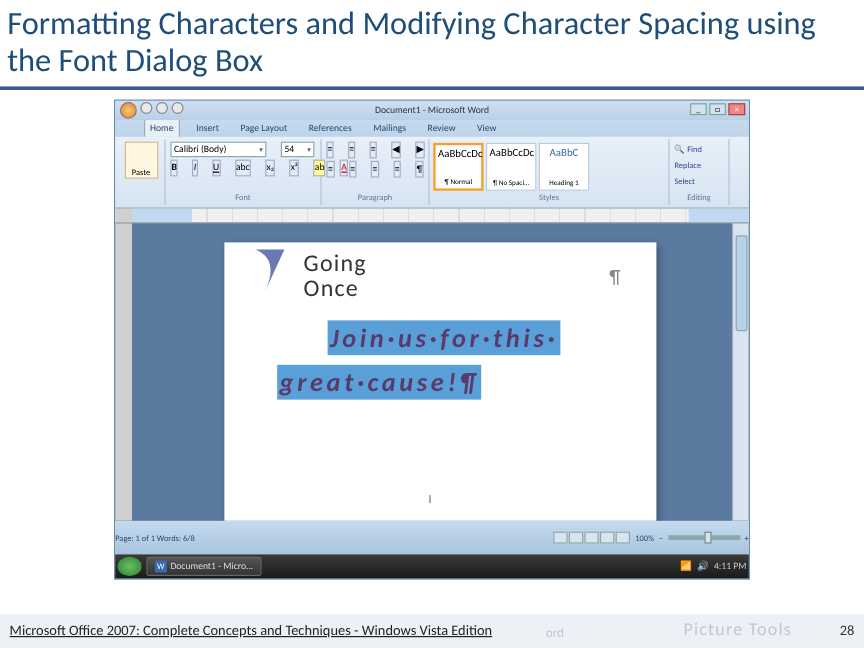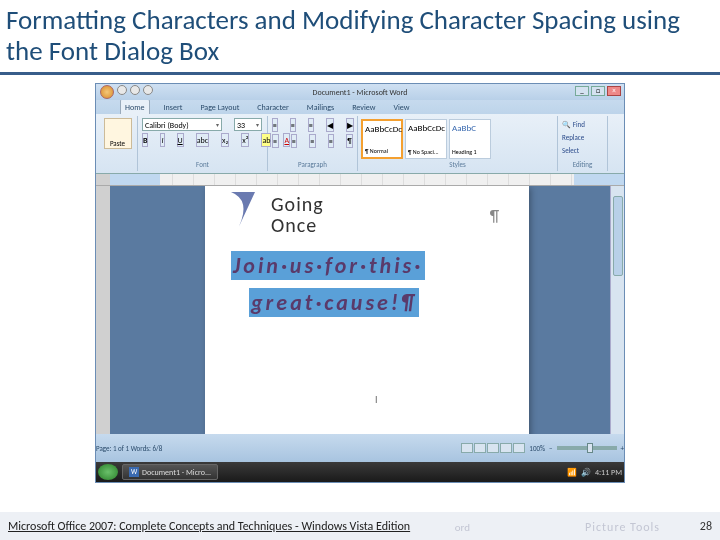--- a/index.html
+++ b/index.html
@@ -141,20 +141,21 @@
     line-height: 12px;
   }
   .para-group { width: 90px; }
   .styles-group { width: 200px; display: flex; flex-direction: row; flex-wrap: wrap; padding: 2px; }
   .style-box {
     width: 42px; height: 40px;
     background: #fff;
     border: 1px solid #bcd;
     margin: 1px;
     font-size: 6px;
+    text-align: center;
     padding: 2px;
     display: flex;
     flex-direction: column;
     justify-content: space-between;
   }
   .style-preview { font-size: 9px; }
   .style-box.selected { border: 2px solid #f4a030; }
   .editing-group { width: 50px; }
   .editing-item { font-size: 7px; color: #2a4a8a; margin: 2px 0; display: flex; align-items: center; gap: 2px; }
   .ruler {
@@ -188,43 +189,44 @@
   .doc-gutter-v {
     width: 14px;
     background: #d0d0d0;
   }
   .doc-scroll {
     flex: 1;
     padding: 0 40px;
     position: relative;
   }
   .page {
-    width: 324px;
+    width: 360px;
     background: #fff;
-    margin: 0 auto;
+    margin: 16px auto;
     padding: 8px 20px 40px 26px;
     min-height: 260px;
     position: relative;
     box-shadow: 2px 2px 6px rgba(0,0,0,0.3);
   }
   .graphic {
     position: absolute;
     left: 22px; top: 2px;
     width: 32px; height: 40px;
   }
   .graphic svg { width: 100%; height: 100%; }
   .doc-heading {
     font-size: 20px;
     color: #333;
     margin-left: 40px;
     line-height: 1.05;
     letter-spacing: 1px;
   }
   .doc-line {
     margin-top: 16px;
+    text-align: center;
   }
   .highlighted {
     background: #5aa0d8;
     color: #5a3a6a;
     font-style: italic;
     font-weight: bold;
     font-size: 22px;
     letter-spacing: 3px;
     padding: 1px 2px;
     display: inline;
@@ -325,21 +327,21 @@
     font-size: 12px;
     color: #222;
     background: rgba(220,225,235,0.5);
   }
   .footer-left { text-decoration: underline; }
   .footer-right { color: #333; font-weight: 500; }
   .footer-bg-text {
     position: absolute;
     right: 60px;
     bottom: 6px;
-    font-size: 12px;
+    font-size: 15px;
     color: #aab;
     letter-spacing: 1px;
     text-align: right;
   }
   .footer-bg-text2 {
     position: absolute;
     right: 250px;
     bottom: 6px;
     font-size: 11px;
     color: #aab;
@@ -366,39 +368,39 @@
       <div class="win-btn">_</div>
       <div class="win-btn">□</div>
       <div class="win-btn win-close">×</div>
     </div>
   </div>
 
   <div class="ribbon-tabs">
     <span class="ribbon-tab active">Home</span>
     <span class="ribbon-tab">Insert</span>
     <span class="ribbon-tab">Page Layout</span>
-    <span class="ribbon-tab">Character</span>
+    <span class="ribbon-tab">References</span>
     <span class="ribbon-tab">Mailings</span>
     <span class="ribbon-tab">Review</span>
     <span class="ribbon-tab">View</span>
   </div>
 
   <div class="ribbon">
     <div class="ribbon-group clipboard-group">
       <div class="paste-btn">Paste</div>
       <div class="group-label">Clipboard</div>
     </div>
     <div class="ribbon-group font-group">
       <div class="font-row">
         <div class="font-combo font-name">
           <span>Calibri (Body)</span>
             <span class="chev">▾</span>
         </div>
         <div class="font-combo font-size">
-          <span>33</span>
+          <span>54</span>
             <span class="chev">▾</span>
         </div>
       </div>
       <div class="font-row">
         <div class="fmt-btn"><b>B</b></div>
         <div class="fmt-btn"><i>I</i></div>
         <div class="fmt-btn"><u>U</u></div>
         <div class="fmt-btn">abc</div>
         <div class="fmt-btn">x₂</div>
         <div class="fmt-btn">x²</div>

